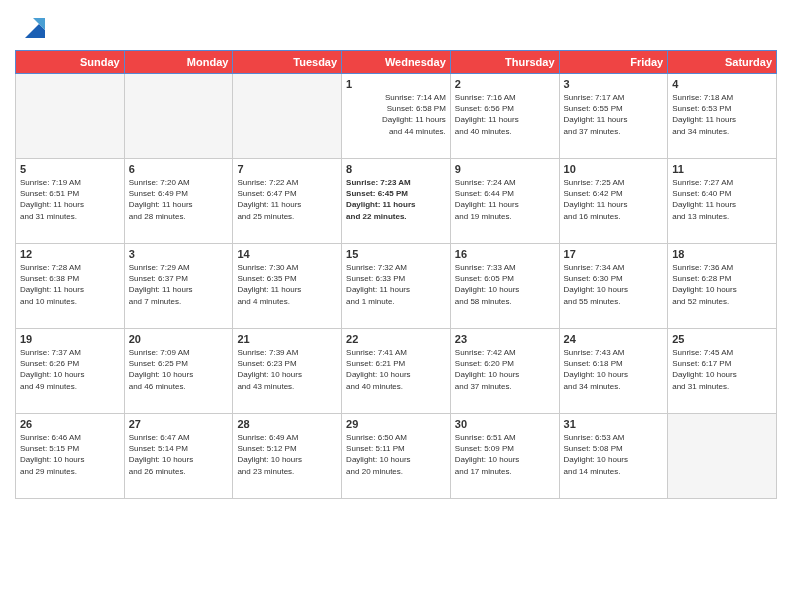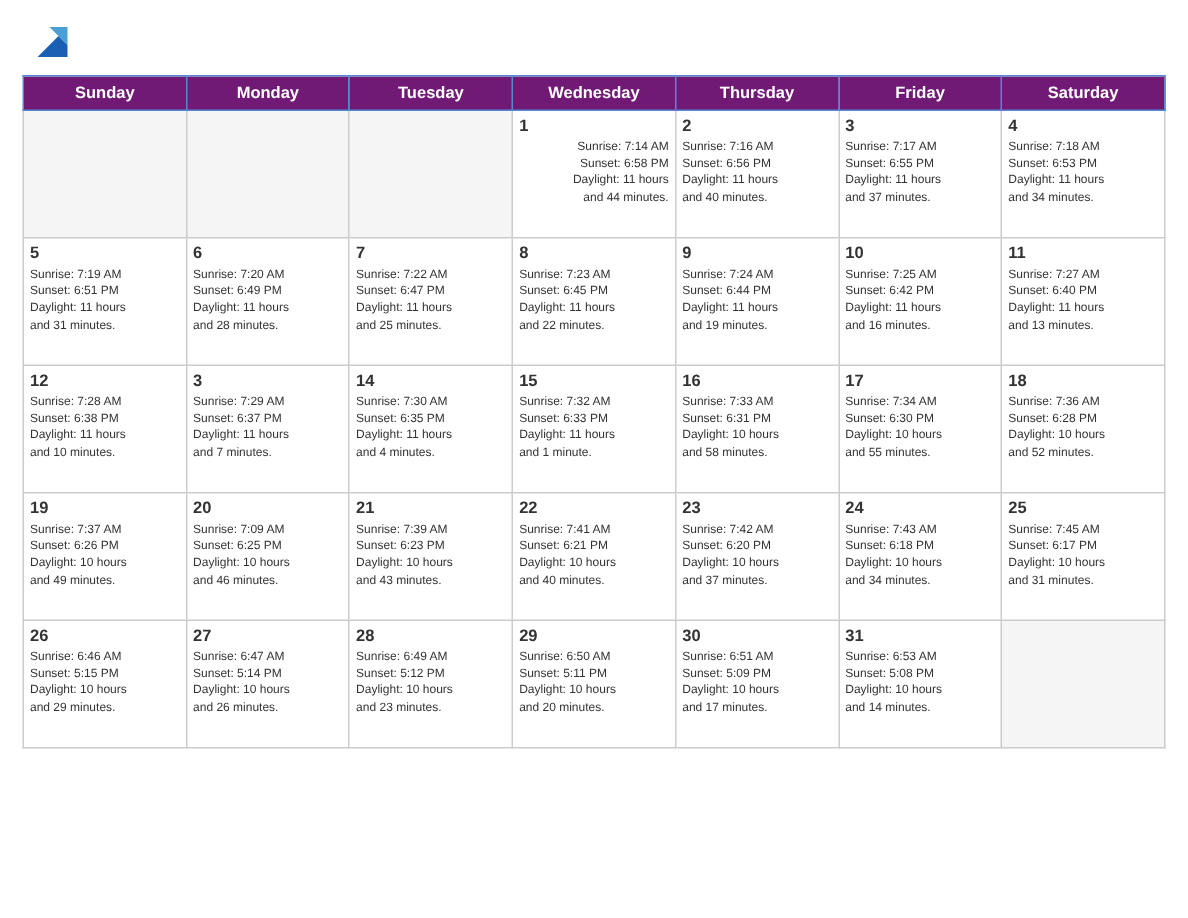--- a/index.html
+++ b/index.html
@@ -4,21 +4,21 @@
   <style>
     * { box-sizing: border-box; margin: 0; padding: 0; }
     body { font-family: Arial, sans-serif; background: #fff; width: 792px; height: 612px; overflow: hidden; }
     .container { width: 792px; height: 612px; padding: 10px 15px; }
     .header { display: flex; justify-content: space-between; align-items: flex-start; margin-bottom: 8px; }
     .logo { display: flex; align-items: center; }
     .title-section { text-align: right; }
     .month-title { font-size: 36px; font-weight: 300; color: #333; }
     .location { font-size: 14px; color: #555; }
     table { width: 100%; border-collapse: collapse; table-layout: fixed; }
-    th { background-color: #701a75; color: #fff; font-size: 11px; font-weight: bold; padding: 5px 4px; text-align: center; border: 1px solid #5588d4; }
+    th { background-color: #ef4444; color: #fff; font-size: 11px; font-weight: bold; padding: 5px 4px; text-align: right; border: 1px solid #5588d4; }
     td { border: 1px solid #ccc; vertical-align: top; padding: 4px; font-size: 8.5px; color: #333; height: 85px; background: #fff; }
     td.empty { background: #f5f5f5; }
     .day-num { font-size: 11px; font-weight: bold; color: #333; display: block; margin-bottom: 2px; }
     .day-info { font-size: 8px; color: #333; line-height: 1.4; }
   </style>
 </head>
 <body>
 
 <div class="container">
   <div class="header">
@@ -105,21 +105,21 @@
           </td>
           <td>
             <span class="day-num">7</span>
             <div class="day-info" style="white-space: pre-line;">Sunrise: 7:22 AM
 Sunset: 6:47 PM
 Daylight: 11 hours
 and 25 minutes.</div>
           </td>
           <td>
             <span class="day-num">8</span>
-            <div class="day-info" style="white-space: pre-line;">Sunrise: 7:23 AM
+            <div class="day-info" style="white-space: pre-line; font-weight: bold;">Sunrise: 7:23 AM
 Sunset: 6:45 PM
 Daylight: 11 hours
 and 22 minutes.</div>
           </td>
           <td>
             <span class="day-num">9</span>
             <div class="day-info" style="white-space: pre-line;">Sunrise: 7:24 AM
 Sunset: 6:44 PM
 Daylight: 11 hours
 and 19 minutes.</div>
@@ -164,21 +164,21 @@
           <td>
             <span class="day-num">15</span>
             <div class="day-info" style="white-space: pre-line;">Sunrise: 7:32 AM
 Sunset: 6:33 PM
 Daylight: 11 hours
 and 1 minute.</div>
           </td>
           <td>
             <span class="day-num">16</span>
             <div class="day-info" style="white-space: pre-line;">Sunrise: 7:33 AM
-Sunset: 6:31 PM
+Sunset: 6:05 PM
 Daylight: 10 hours
 and 58 minutes.</div>
           </td>
           <td>
             <span class="day-num">17</span>
             <div class="day-info" style="white-space: pre-line;">Sunrise: 7:34 AM
 Sunset: 6:30 PM
 Daylight: 10 hours
 and 55 minutes.</div>
           </td>

